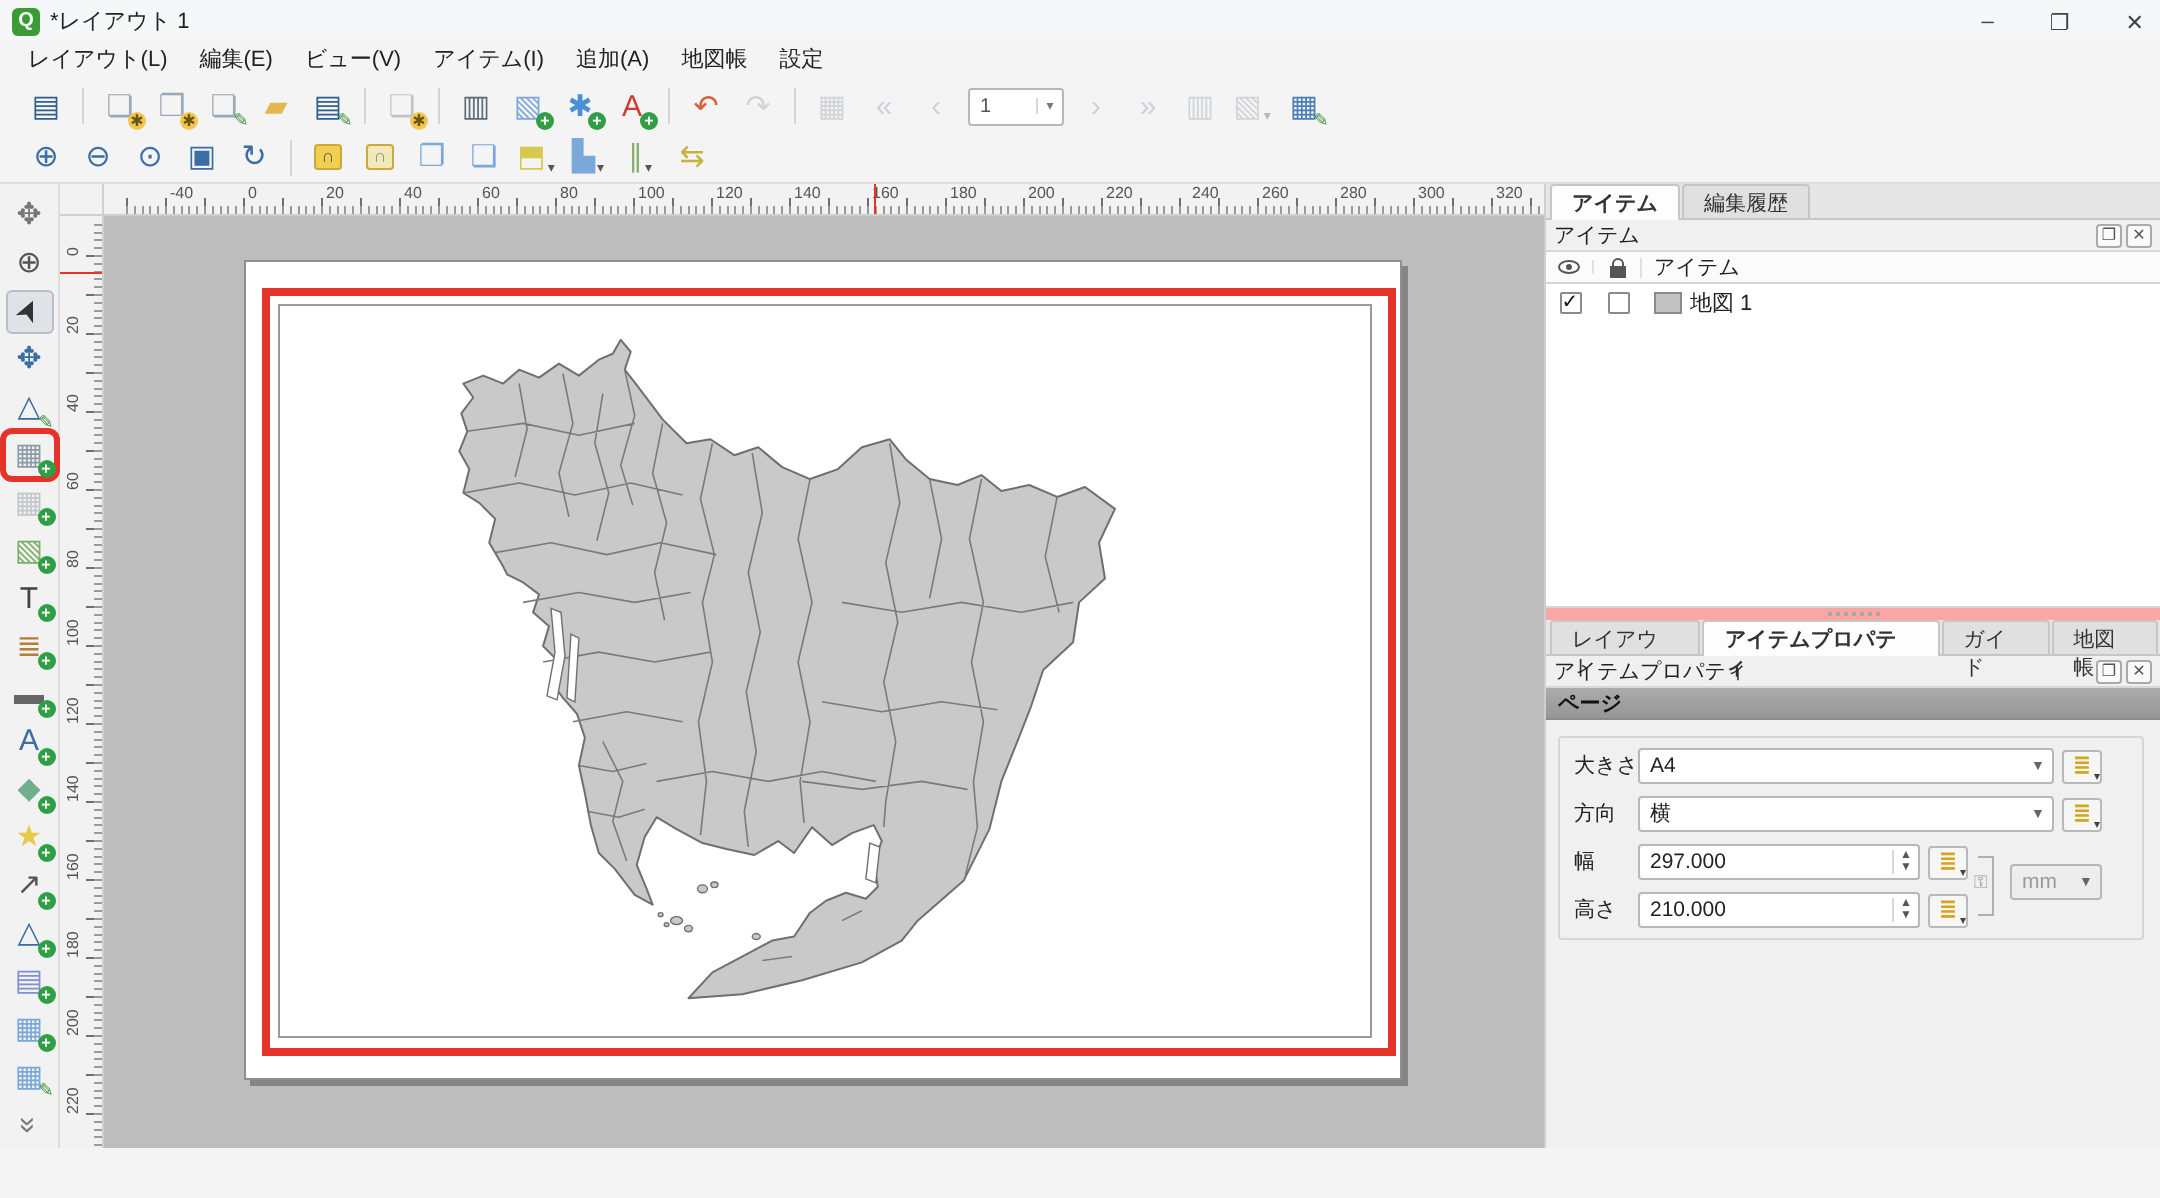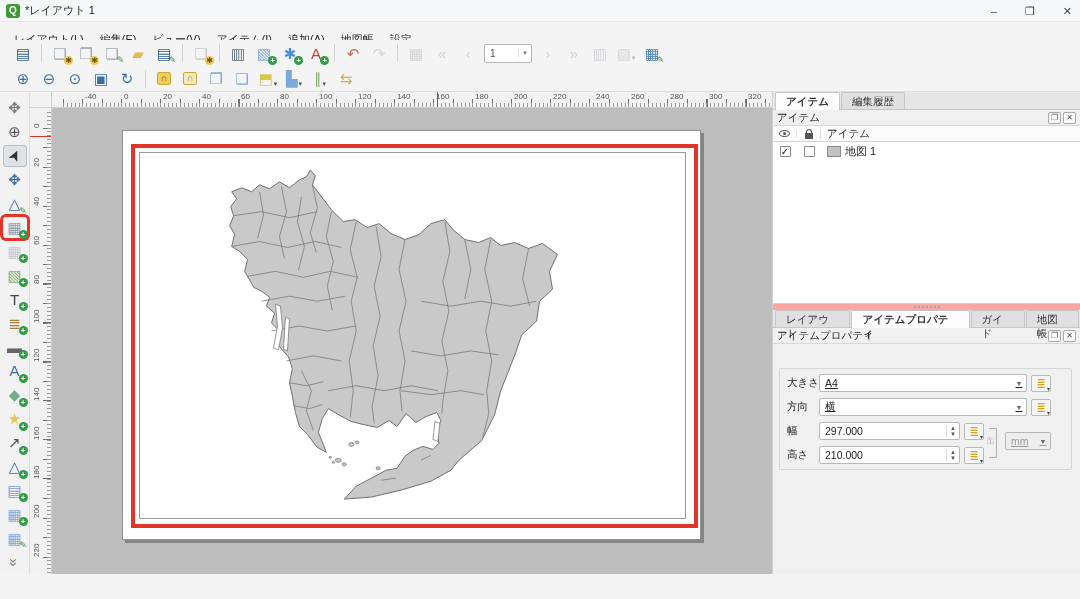--- a/index.html
+++ b/index.html
@@ -7,21 +7,21 @@
   #window { position:relative; width:1080px; height:599px; background:#f4f4f5; overflow:hidden; font-size:11px; color:#222; }
 
   
   .titlebar { position:absolute; left:0; top:0; width:100%; height:22px; background:#f6f7f8; display:flex; align-items:center; padding:0 6px; border-bottom:1px solid #e8e8e8;}
   .app-logo { width:14px; height:14px; border-radius:3px; background:#3b9b35; color:#fff; font-weight:bold; font-size:10px; display:flex; align-items:center; justify-content:center; margin-right:5px;}
   .win-title { font-size:11px; color:#222; }
   .win-controls { position:absolute; right:8px; top:0; height:22px; display:flex; align-items:center; gap:28px; color:#444; font-size:11px;}
   .win-controls span { cursor:default; }
 
   
-  .menubar { position:absolute; left:0; top:30px; width:100%; height:18px; display:flex; align-items:center; padding-left:6px; background:#f4f4f5;}
+  .menubar { position:absolute; left:0; top:20px; width:100%; height:18px; display:flex; align-items:center; padding-left:6px; background:#f4f4f5;}
   .menu-item { padding:2px 8px; font-size:11px; color:#222; }
 
   
   .tbrow { position:absolute; left:0; width:100%; display:flex; align-items:center; padding-left:10px; background:#f4f4f5; }
   #toolbar-main { top:40px; height:26px; }
   #toolbar-view { top:66px; height:26px; border-bottom:1px solid #dcdcdc; }
   .tbtn { position:relative; width:24px; height:22px; display:flex; align-items:center; justify-content:center; border-radius:3px; margin:0 1px; }
   .tbtn .glyph { font-size:15px; line-height:1; display:inline-block; }
   .tbtn .glyph.chip { width:14px; height:13px; border-radius:2px; font-size:9px; display:flex; align-items:center; justify-content:center; border:1px solid #c9a93c; }
   .tbtn.disabled { opacity:.38; }
@@ -79,21 +79,21 @@
   .item-row .cc { width:24px; display:flex; justify-content:center; }
   .cb { width:11px; height:11px; border:1px solid #8a8a8a; background:#fff; border-radius:1px; font-size:10px; line-height:10px; text-align:center; color:#111;}
   .map-thumb { width:14px; height:11px; background:#c2c2c2; border:1px solid #8a8a8a; margin:0 4px 0 6px;}
   .splitter { height:6px; display:flex; align-items:center; justify-content:center; }
   .splitter i { width:26px; border-top:2px dotted #a8a8a8; }
   .props-content { position:absolute; left:0; right:0; top:252px; bottom:0; background:#f0f0f1; overflow:hidden;}
   .section-head { height:16px; background:linear-gradient(#ababab,#969696); color:#111; font-weight:bold; font-size:10.5px; display:flex; align-items:center; padding-left:6px; border-bottom:1px solid #8a8a8a; margin-bottom:6px;}
   .groupbox { position:absolute; left:6px; right:8px; top:24px; height:102px; border:1px solid #d6d6d7; border-radius:2px;}
   .frow { position:absolute; height:18px; display:flex; align-items:center; }
   .flabel { font-size:10.5px; color:#222; }
-  .combo { background:#fff; border:1px solid #b4b8bc; border-radius:2px; height:18px; display:flex; align-items:center; font-size:10.5px;text-decoration:underline;}
+  .combo { background:#fff; border:1px solid #b4b8bc; border-radius:2px; height:18px; display:flex; align-items:center; font-size:10.5px;}
   .combo .cval { flex:1; padding-left:5px; }
   .combo .carr { width:14px; text-align:center; font-size:7px; color:#666; }
   .spin { background:#fff; border:1px solid #b4b8bc; border-radius:2px; height:18px; display:flex; align-items:center; font-size:10.5px;}
   .spin .sval { flex:1; padding-left:5px; }
   .spin .sarrows { width:13px; display:flex; flex-direction:column; align-items:center; font-size:6px; color:#555; line-height:6px; border-left:1px solid #d8d8d8;}
   .ovr-btn { width:20px; height:17px; border:1px solid #b9b9b9; border-radius:2px; background:#f6f6f6; display:flex; align-items:center; justify-content:center; margin-left:4px; position:relative;}
   .ovr-btn .ov-ic { color:#d6a420; font-size:11px; font-weight:bold; line-height:1;}
   .ovr-btn:after { content:"▾"; position:absolute; right:0; bottom:-1px; font-size:6px; color:#444;}
   .lock-bracket { position:absolute; width:8px; border:1px solid #b0b0b0; border-left:none; }
   .lock-glyph { position:absolute; font-size:9px; color:#9a9a9a; }
@@ -440,20 +440,21 @@
         <div class="tab active">アイテムプロパティ</div>
         <div class="tab">ガイド</div>
         <div class="tab">地図帳</div>
       </div>
     <div class="panel-title">
       <span class="pt-label">アイテムプロパティ</span>
       <span class="pt-btn">❐</span>
       <span class="pt-btn">✕</span>
     </div>
     <div class="props-content">
+      <div class="section-head">ページ</div>
       <div class="groupbox"></div>
 
       <div class="frow" style="left:14px; top:30px; width:288px;">
         <span class="flabel" style="width:32px;">大きさ</span>
         <div class="combo" style="flex:0 0 208px;">
           <span class="cval">A4</span>
             <span class="carr">▼</span>
         </div>
         <div class="ovr-btn">
             <span class="ov-ic">≣</span>

